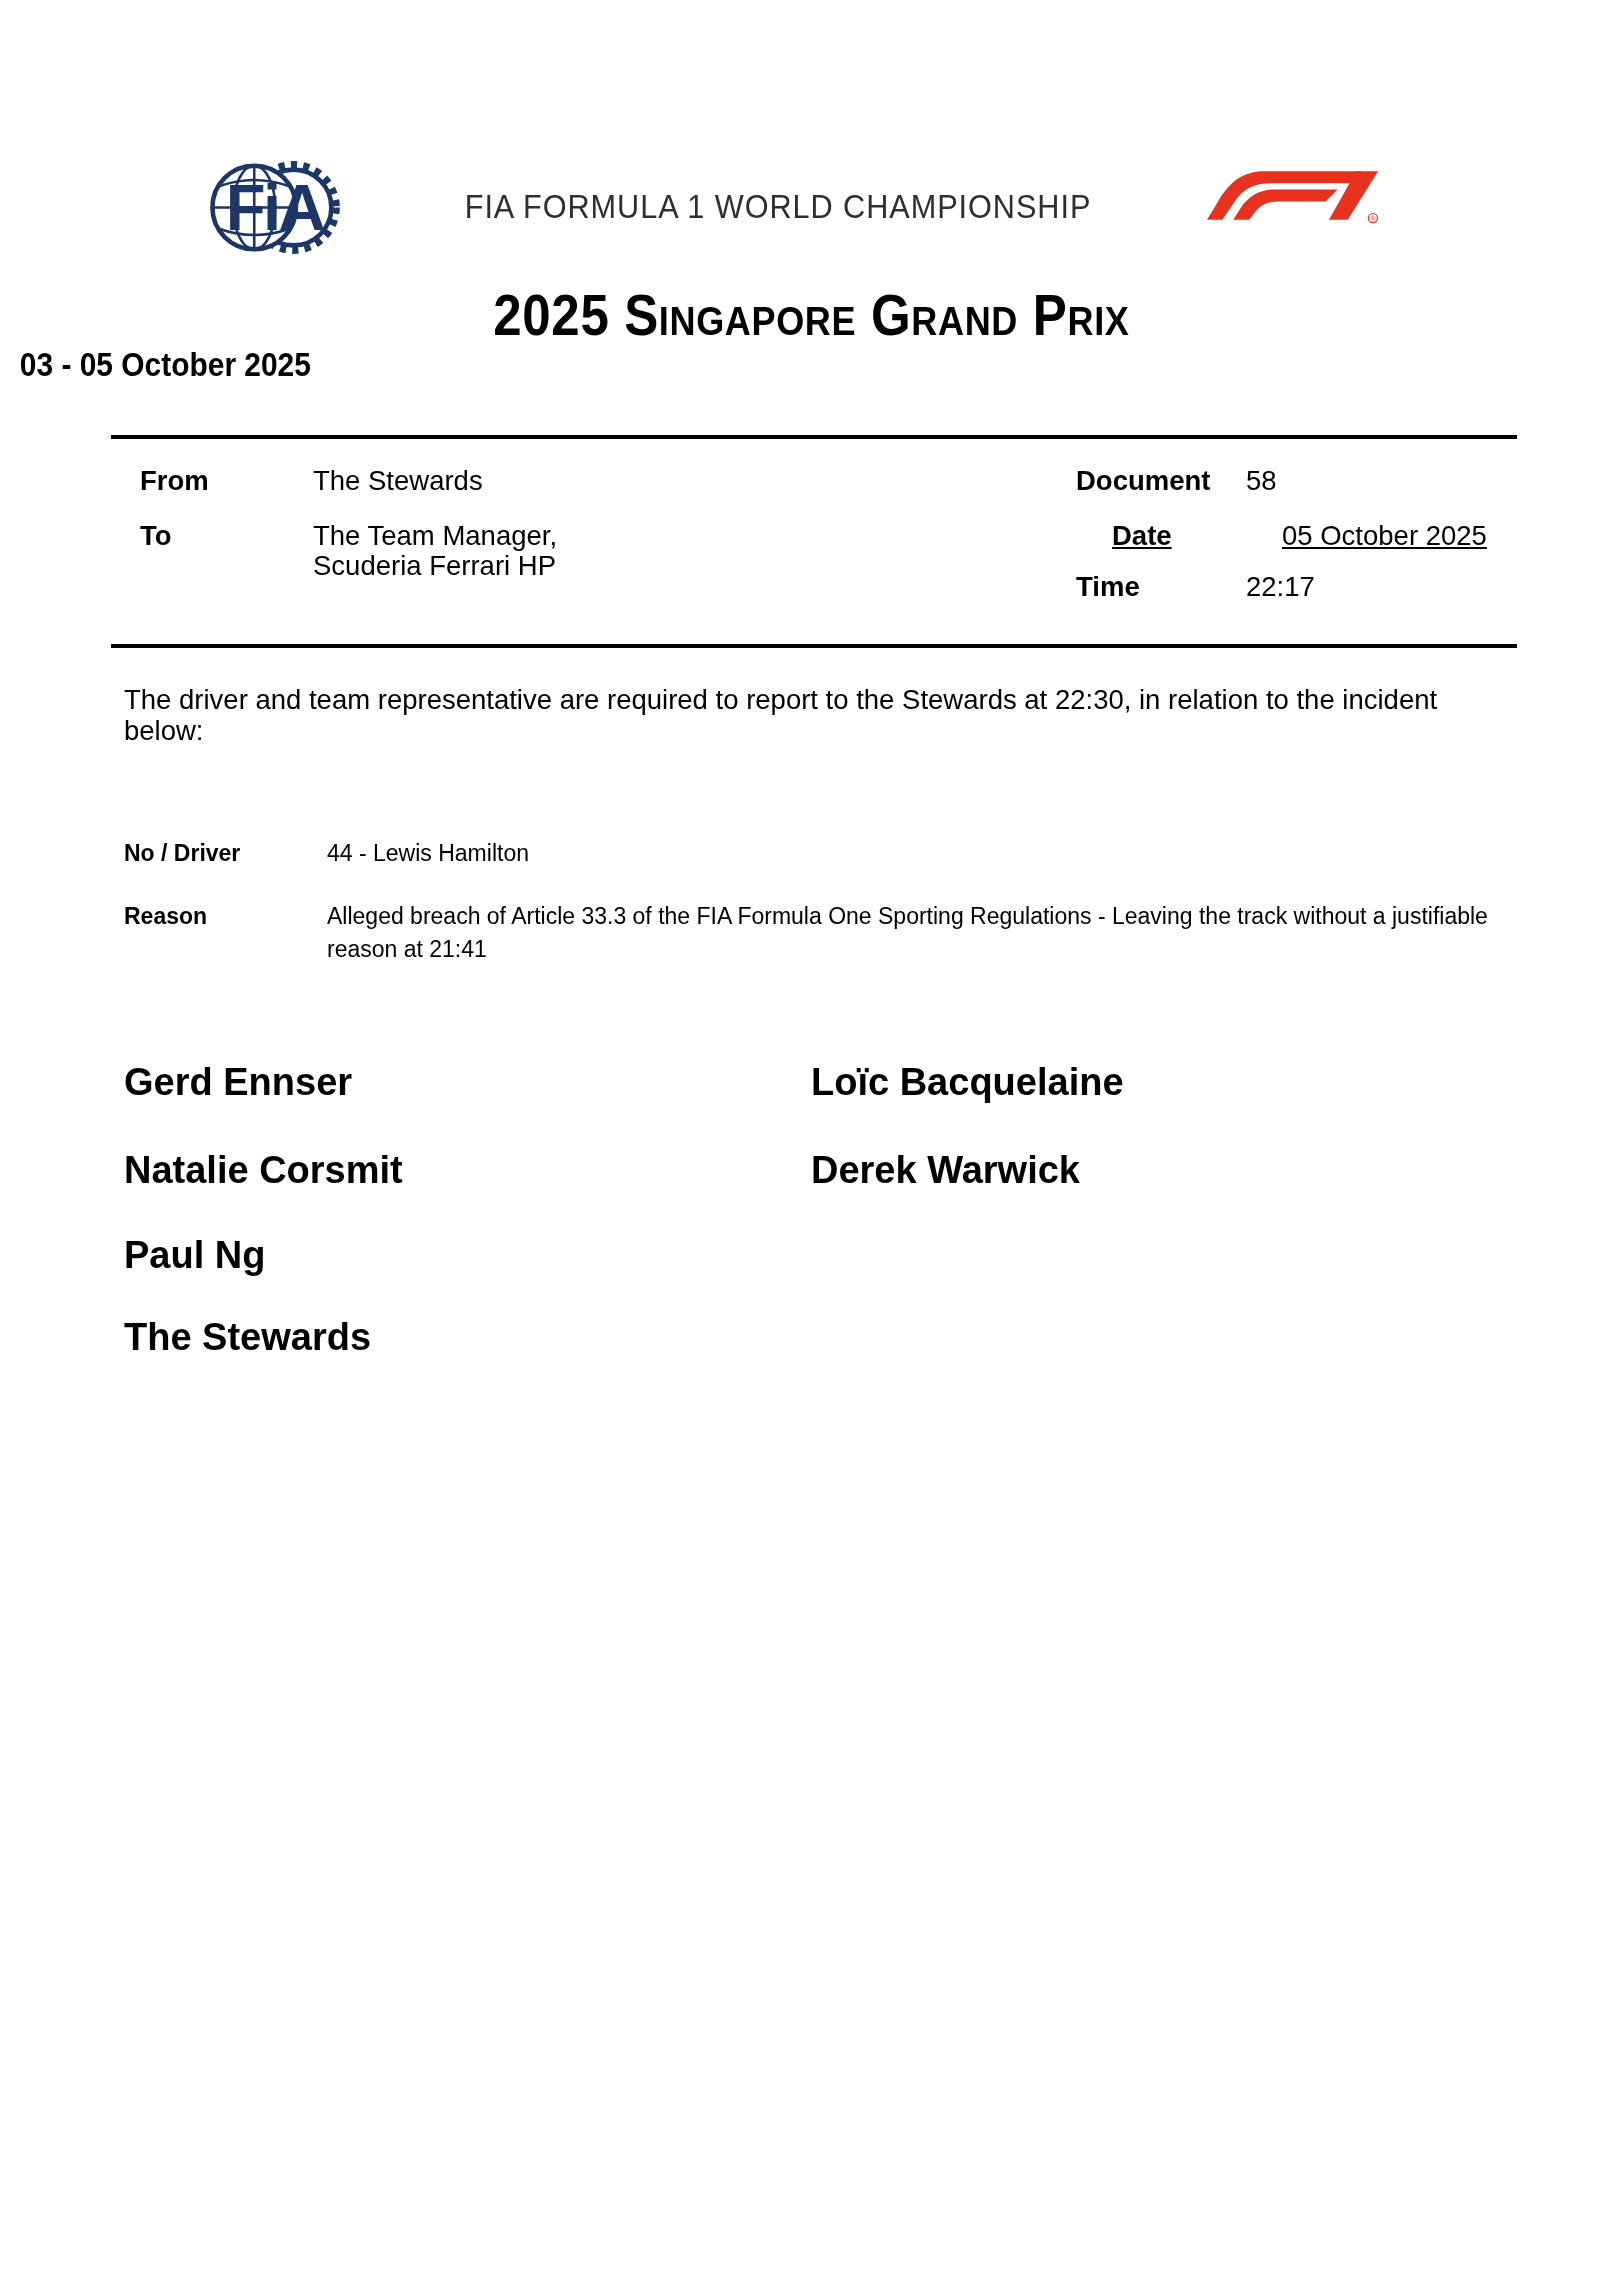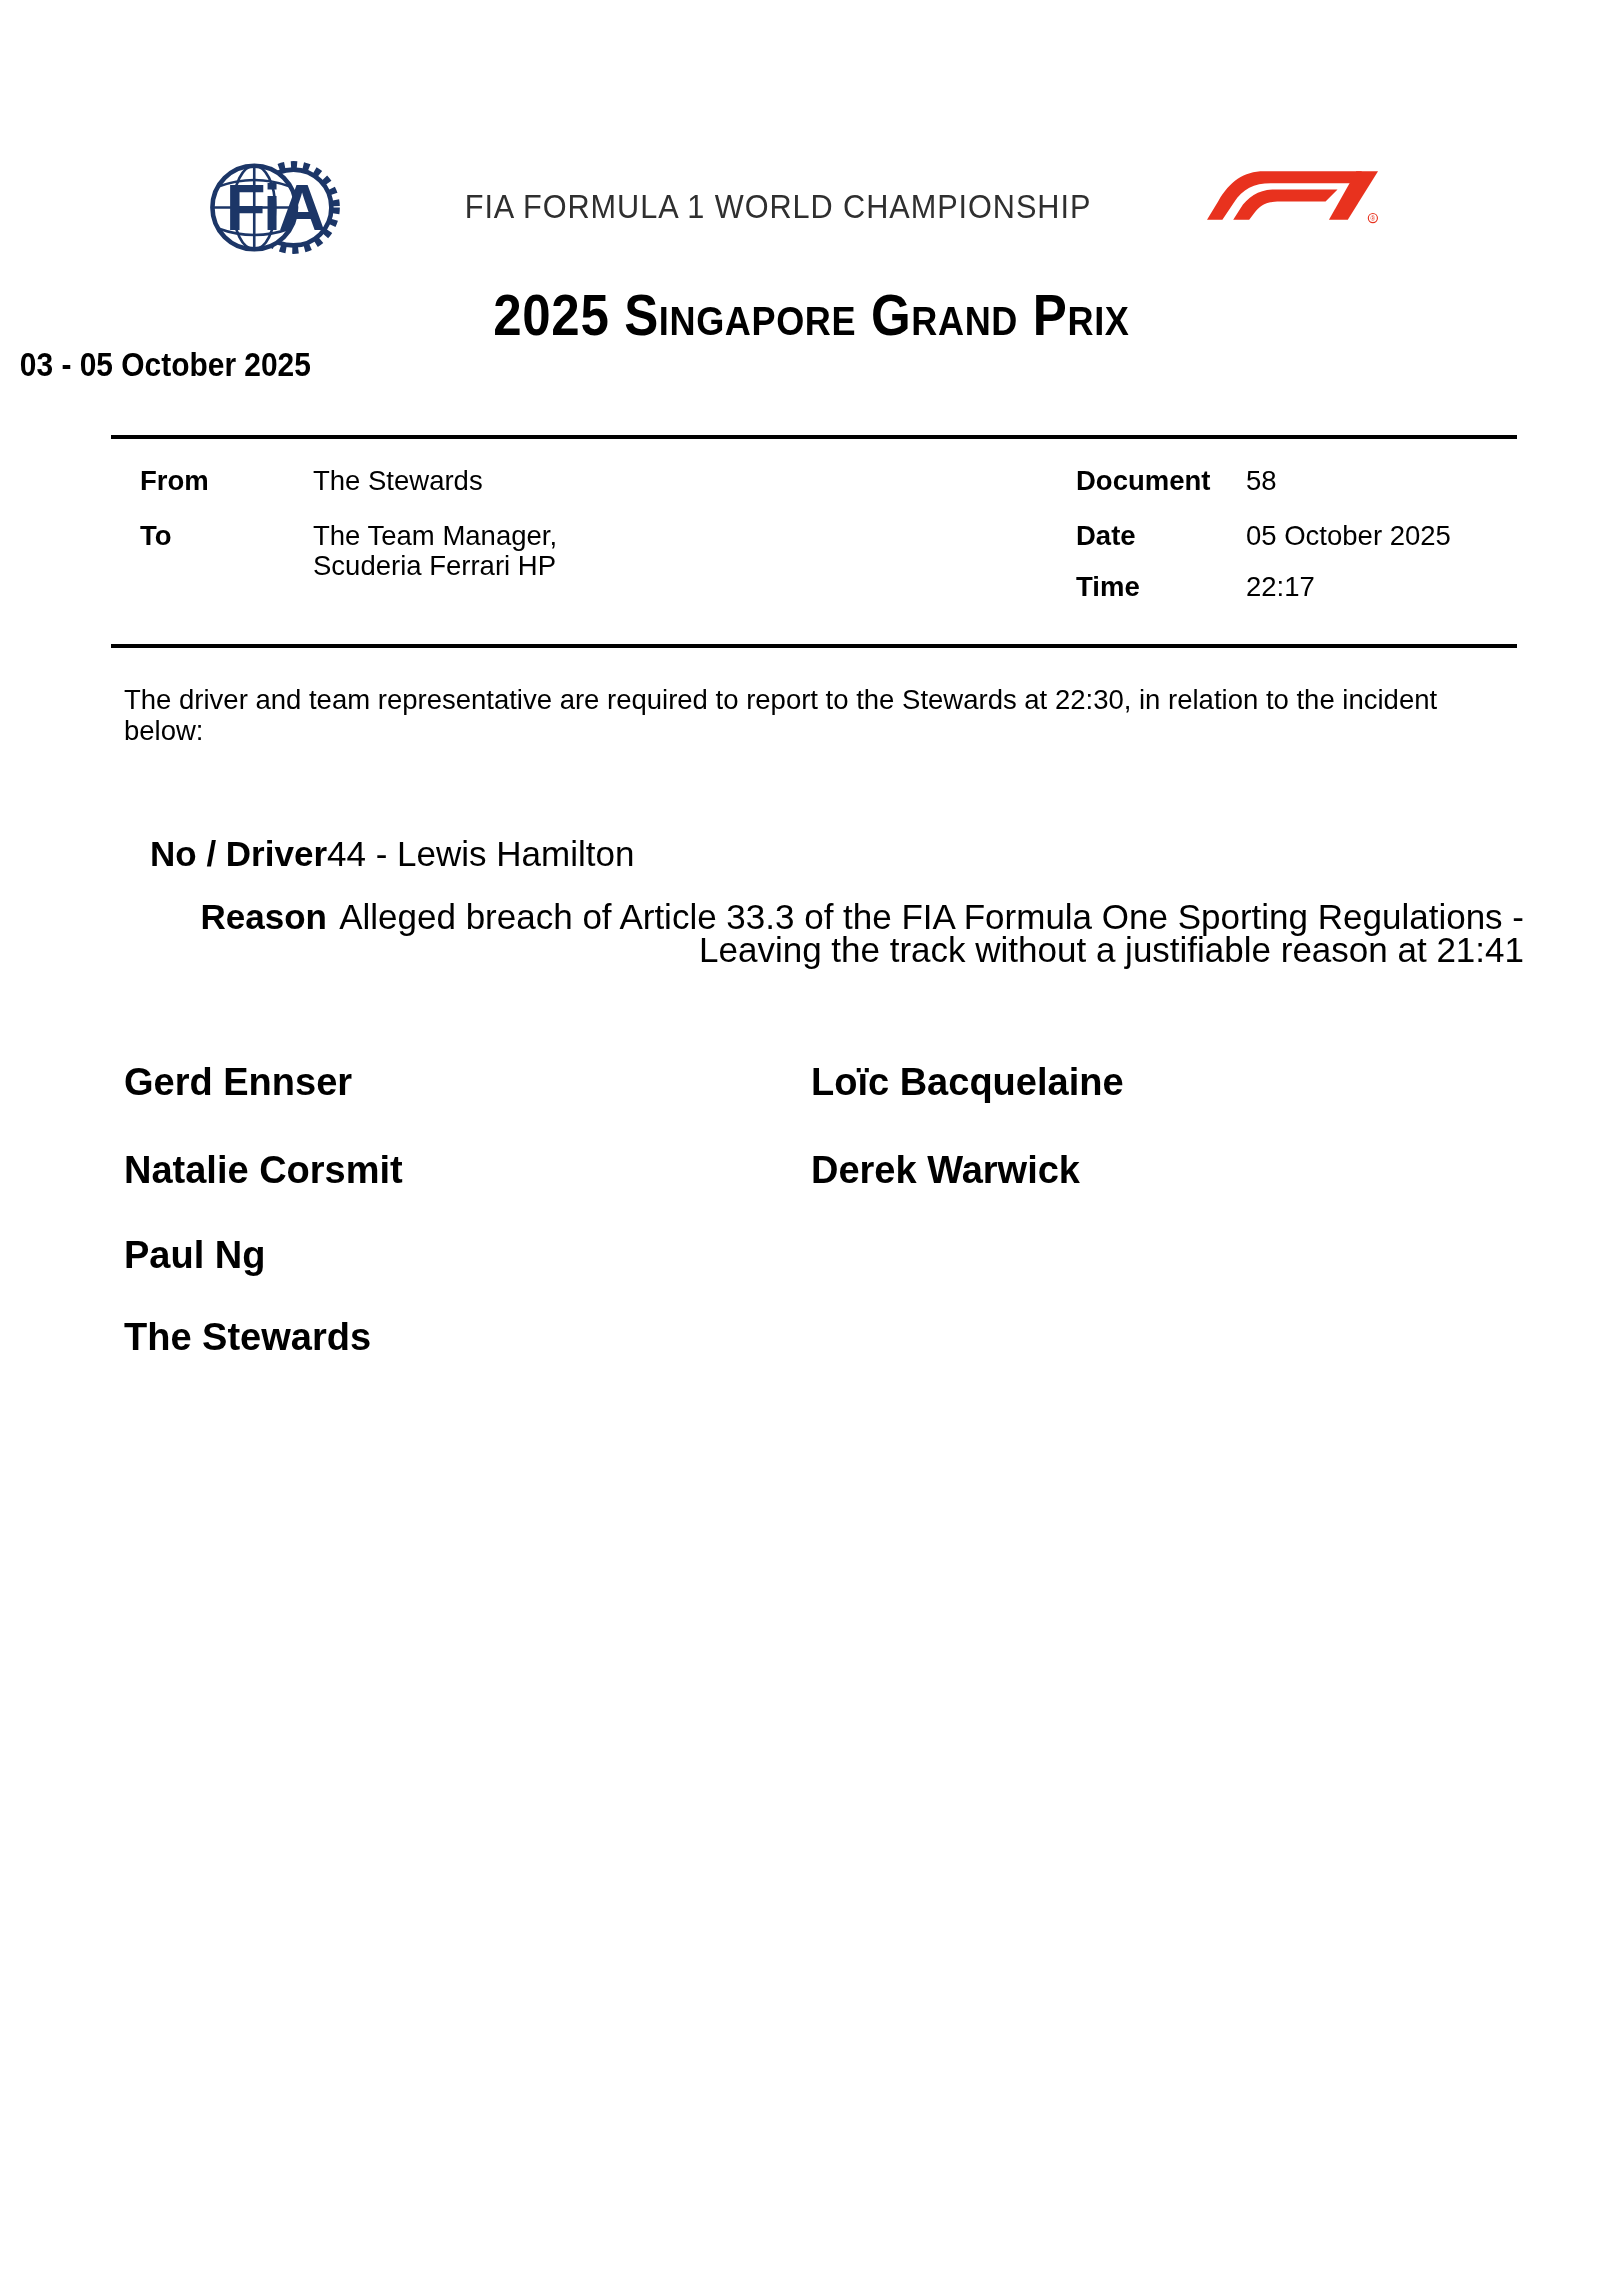--- a/index.html
+++ b/index.html
@@ -35,26 +35,26 @@
   
   .rule{position:absolute;left:111px;width:1406px;height:3.9px;background:#000;}
   .rule1{top:435px;}
   .rule2{top:644px;}
   
   .meta-row{position:absolute;display:flex;font-size:27.5px;line-height:30px;}
   .meta-row .lbl{font-weight:700;margin-left:16px;}
   .m-from{top:466px;left:124px;} .m-from .lbl{width:173px;}
   .m-to{top:521px;left:124px;}   .m-to .lbl{width:173px;}
   .m-doc{top:466px;left:1060px;} .m-doc .lbl{width:170px;}
-  .m-date{top:521px;left:1060px;}.m-date .lbl{width:170px;}
+  .m-date{top:521px;left:1096px;text-decoration:underline;}.m-date .lbl{width:170px;}
   .m-time{top:572px;left:1060px;align-items:center;}.m-time .lbl{width:170px;}
   
   .summons{position:absolute;left:124px;top:684px;width:1393px;font-size:27.5px;line-height:31px;}
   
-  .inc-row{position:absolute;left:124px;display:flex;font-size:35px;line-height:33px;text-align:right;}
+  .inc-row{position:absolute;left:124px;display:flex;font-size:23px;line-height:33px;}
   .inc-row .lbl{font-weight:700;width:203px;flex:0 0 203px;}
   .i-driver{top:837px;}
   .i-reason{top:900px;}
   .i-reason .val{width:1197px;}
   
   .steward{position:absolute;font-size:38px;font-weight:700;white-space:nowrap;}
   .s-r1c1{top:1061px;left:124px;}
   .s-r1c2{top:1061px;left:811px;}
   .s-r2c1{top:1149px;left:124px;}
   .s-r2c2{top:1149px;left:811px;}

